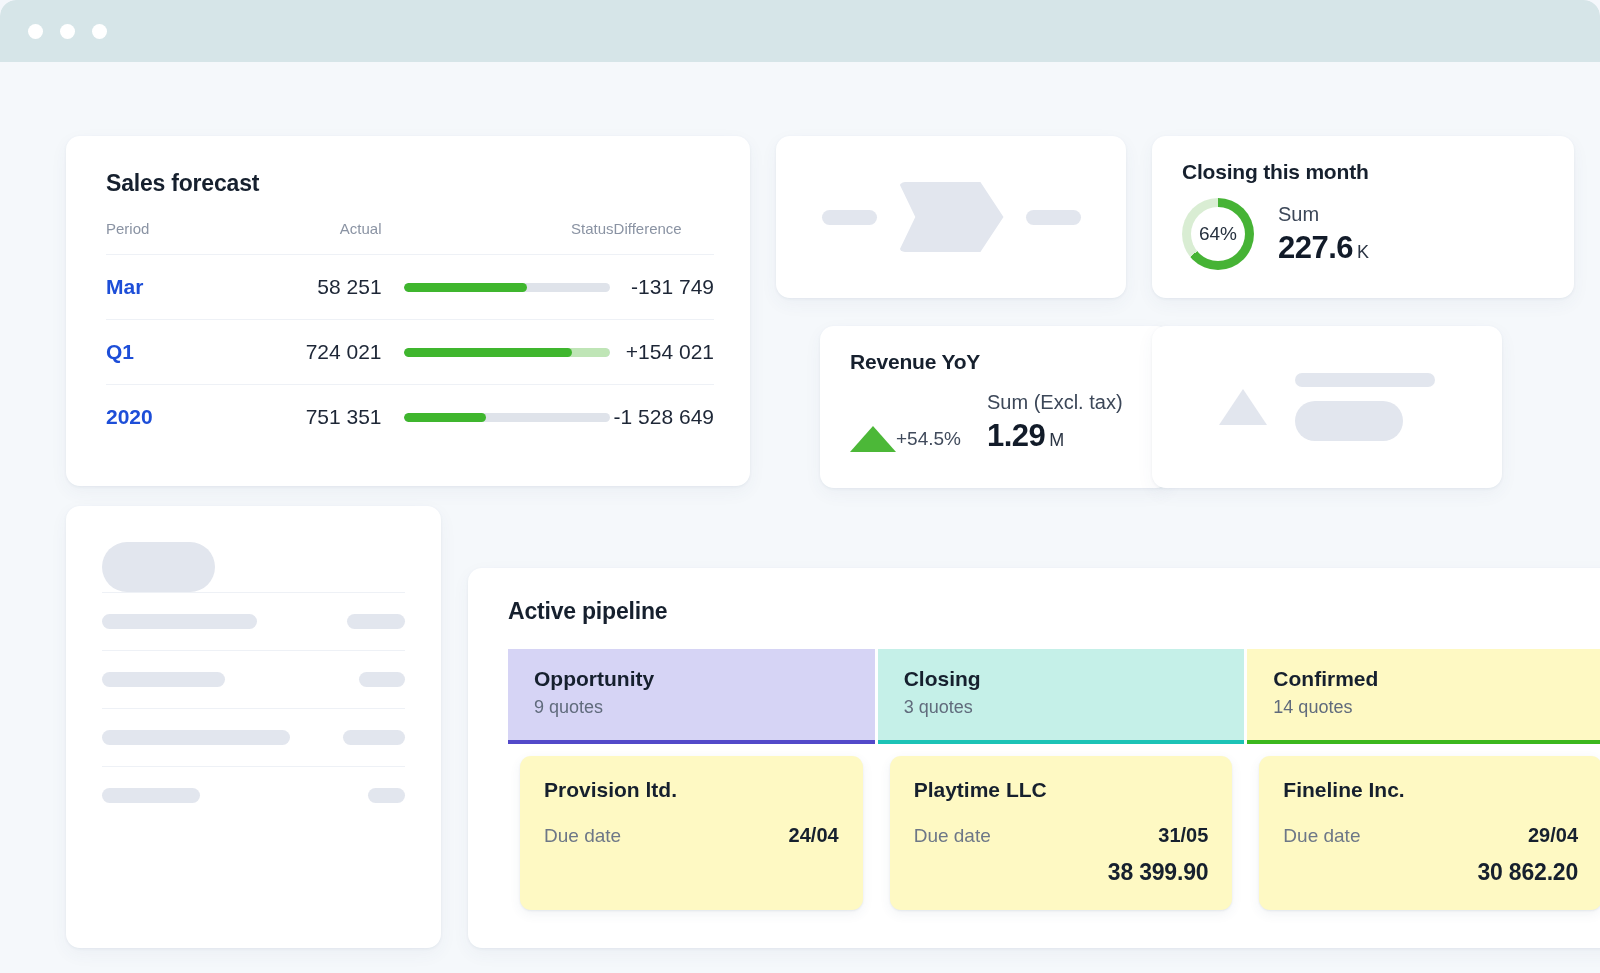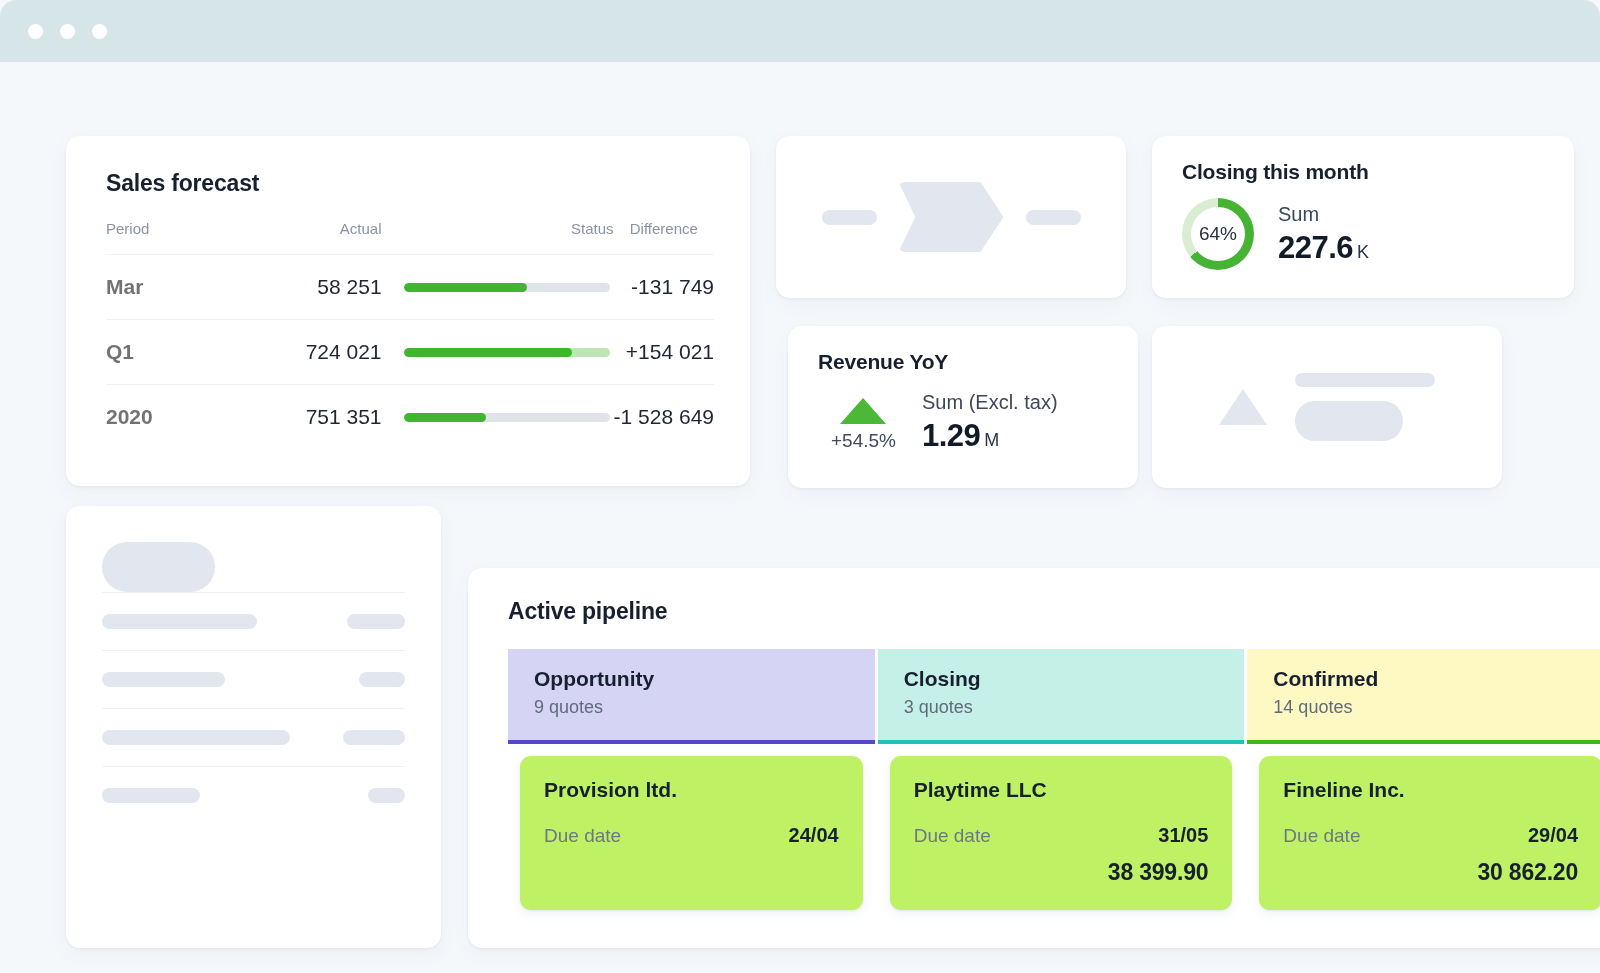--- a/index.html
+++ b/index.html
@@ -78,35 +78,35 @@
     font-size: 15px;
     font-weight: normal;
     color: #8a93a3;
     padding: 0 0 17px 0;
     text-align: right;
     white-space: nowrap;
   }
   .forecast-table th.col-period { text-align: left; width: 140px; }
   .forecast-table th.col-actual { width: 148px; }
   .forecast-table th.col-status { width: 230px; padding-right: 0; }
-  .forecast-table th.col-diff   { text-align: center; }
+  .forecast-table th.col-diff   { text-align: left; }
 
   .forecast-table tbody tr { border-top: 1px solid #eef1f6; }
   .forecast-table td {
     padding: 20px 0;
     font-size: 21px;
     text-align: right;
     color: #1d2636;
     white-space: nowrap;
   }
   .forecast-table td.period {
     text-align: left;
     font-weight: bold;
     font-size: 21px;
-    color: #737373;
+    color: #1d4ed8;
   }
   .forecast-table td.actual { color: #1d2636; }
   .forecast-table td.status { padding-left: 22px; padding-right: 4px; }
   .forecast-table td.diff  { font-size: 21px; }
   .diff-neg { color: #e8353a; }
   .diff-pos { color: #33b13a; }
 
   .bar-track {
     position: relative;
     height: 9px;
@@ -204,38 +204,36 @@
   }
   .kpi-unit {
     font-size: 18px;
     font-weight: normal;
     color: #2b3544;
     margin-left: 4px;
   }
 
   
   #revenue-yoy {
-    left: 788px; top: 264px;
+    left: 820px; top: 264px;
     width: 350px; height: 162px;
     padding: 24px 0 0 30px;
   }
   #revenue-yoy .card-title { font-size: 21px; }
   .yoy-body {
     display: flex;
     align-items: flex-end;
     gap: 26px;
     margin-top: 16px;
   }
   .yoy-trend {
     display: flex;
-    flex-direction: column;
-    align-items: center;
-    gap: 6px;
+    flex-direction: row;
+    align-items: center;
     padding-bottom: 2px;
-    margin-left: 13px;
   }
   .tri-up {
     width: 0; height: 0;
     border-left: 23px solid transparent;
     border-right: 23px solid transparent;
     border-bottom: 26px solid #4cb838;
   }
   .yoy-pct { font-size: 19px; color: #414b5c; }
 
   
@@ -316,21 +314,21 @@
   .pipe-col.opportunity .pipe-head { background: #d6d4f5; }
   .pipe-col.opportunity .pipe-underline { background: #5349c9; }
   .pipe-col.closing .pipe-head { background: #c5f0e8; }
   .pipe-col.closing .pipe-underline { background: #1cc3b6; }
   .pipe-col.confirmed .pipe-head { background: #cbe8bd; }
   .pipe-col.confirmed .pipe-underline { background: #3cb81d; }
 
   .pipe-body { padding: 12px 12px 0 12px; }
 
   .deal-card {
-    background: #bef264;
+    background: #fef9c3;
     border-radius: 11px;
     box-shadow: 0 1px 2px rgba(60,80,110,.09), 0 4px 12px rgba(60,80,110,.07);
     padding: 22px 24px 24px 24px;
     min-height: 154px;
   }
   .deal-name {
     font-size: 21px;
     font-weight: bold;
     color: #16202e;
   }

